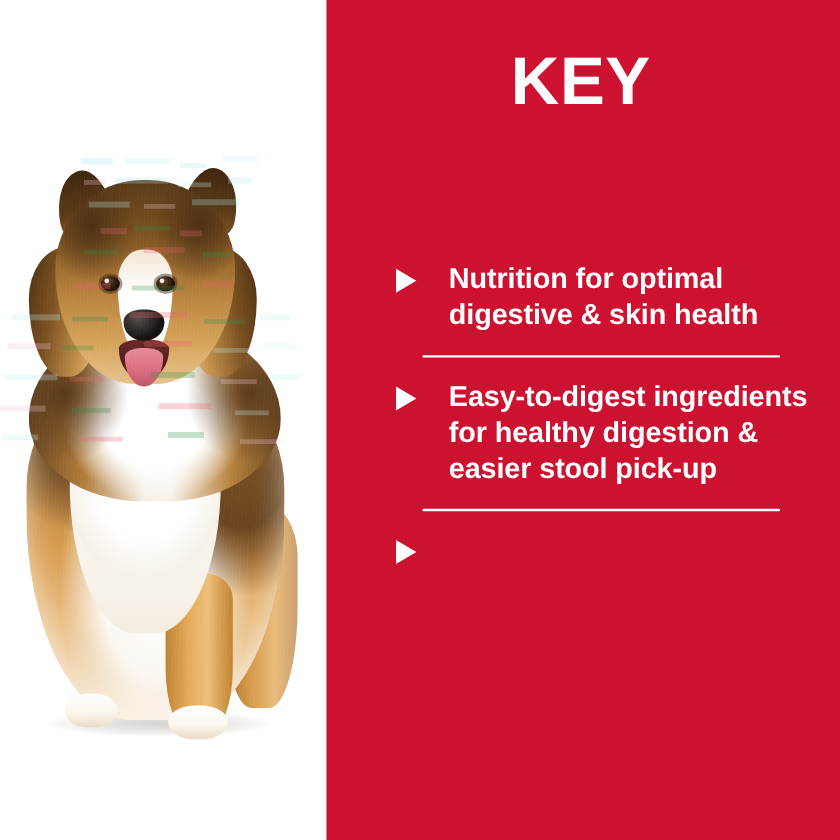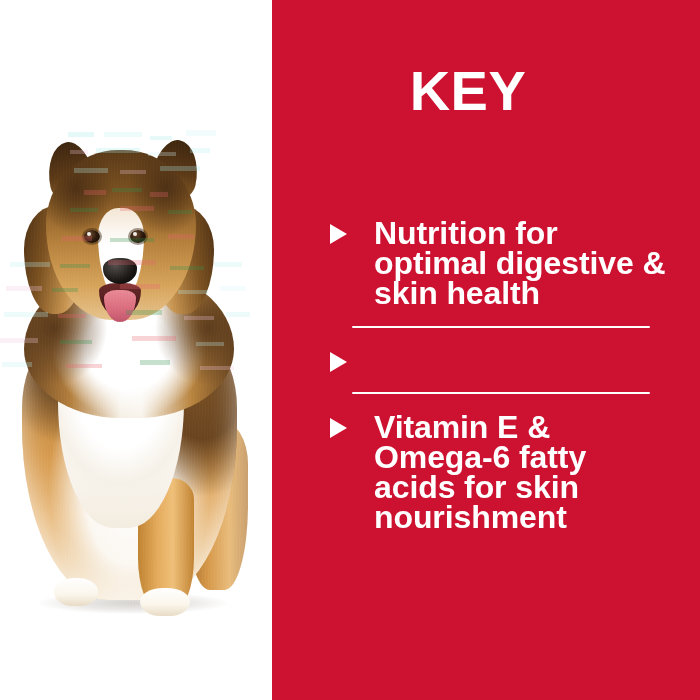--- a/index.html
+++ b/index.html
@@ -285,29 +285,30 @@
     left: 272px;
     top: 0;
     width: 428px;
     height: 700px;
     background: #cd1130;
   }
 
   .benefits-title {
     position: absolute;
     left: 0;
-    top: 63px;
+    top: 40px;
     width: 392px;
     text-align: center;
     color: #ffffff;
     font-family: "Liberation Sans", sans-serif;
     font-weight: bold;
     font-size: 56px;
     line-height: 56px;
     letter-spacing: 0.5px;
+    padding-left: 16px;
   }
   .benefits-title .line {
     display: block;
   }
 
   .benefits-list {
     position: absolute;
     left: 58px;
     top: 218px;
     width: 412px;
@@ -338,21 +339,21 @@
     border-top: 10px solid transparent;
     border-bottom: 10px solid transparent;
     border-left: 17px solid #ffffff;
   }
 
   .benefit-text {
     flex: 1 1 auto;
     color: #ffffff;
     font-family: "Liberation Sans", sans-serif;
     font-weight: bold;
-    font-size: 32px;
+    font-size: 24px;
     line-height: 30px;
     letter-spacing: -0.1px;
     max-width: 300px;
   }
 
   .benefit-divider {
     height: 2px;
     background: #ffffff;
     margin: 18px 0 18px 22px;
     width: 298px;
@@ -462,25 +463,25 @@
 
       <div class="benefit-item">
         <span class="bullet-marker"></span>
         <span class="benefit-text">Nutrition for optimal digestive &amp; skin health</span>
       </div>
 
       <div class="benefit-divider"></div>
 
       <div class="benefit-item">
         <span class="bullet-marker"></span>
+        <span class="benefit-text">Easy-to-digest ingredients for healthy digestion &amp; easier stool pick-up</span>
       </div>
 
       <div class="benefit-divider"></div>
 
       <div class="benefit-item">
         <span class="bullet-marker"></span>
-        <span class="benefit-text">Vitamin E &amp; Omega-6 fatty acids for skin nourishment</span>
       </div>
 
     </div>
   </div>
 
 </div>
 
 </body></html>

